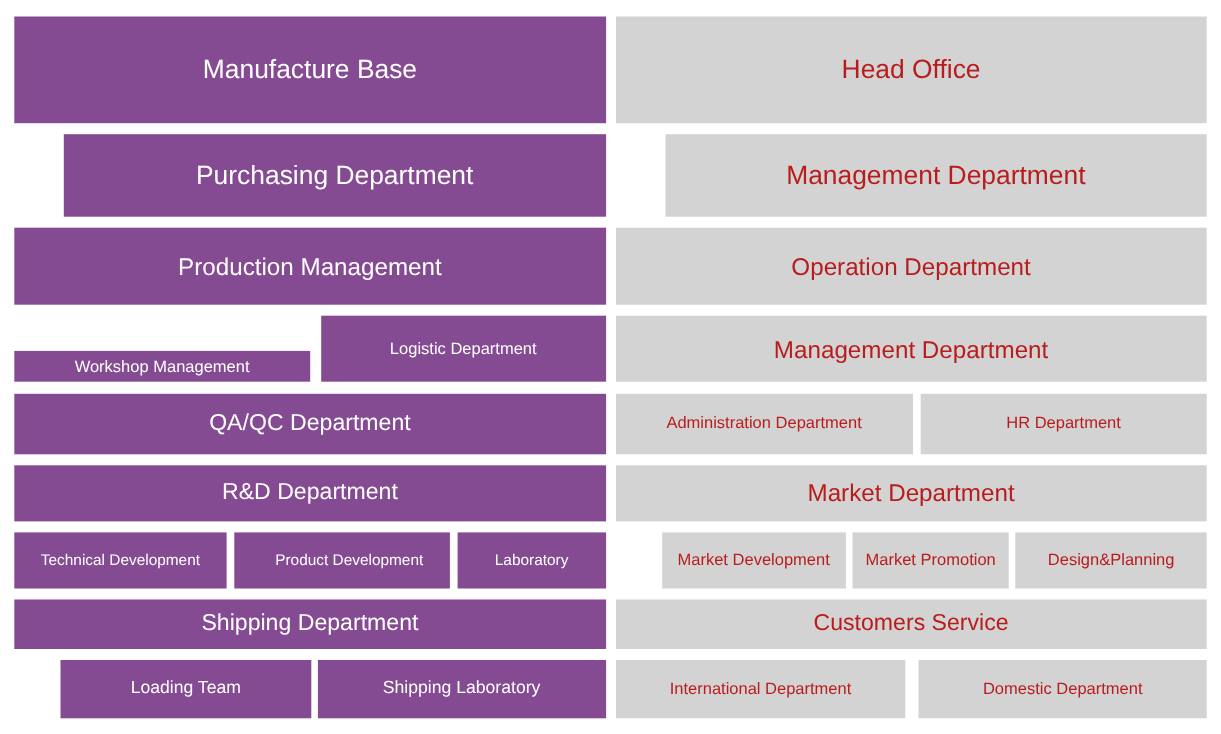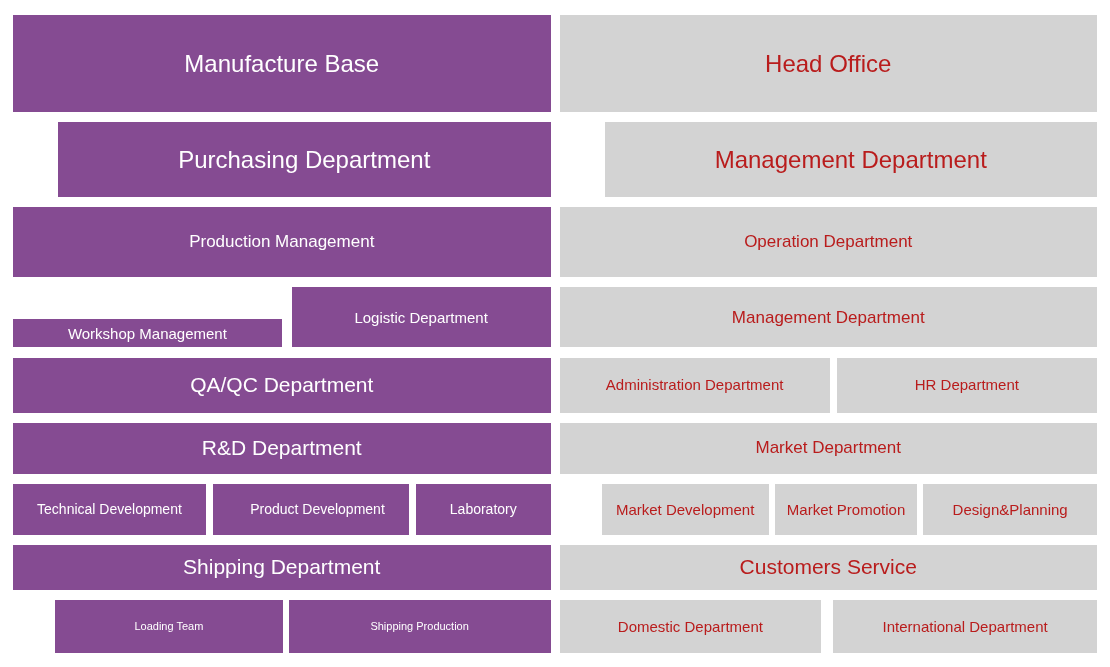--- a/index.html
+++ b/index.html
@@ -55,23 +55,23 @@
   .rh9 { height: 53px; }
 
   
   .g6  { gap: 6px; padding-left: 42px; }
   .g7  { gap: 7px; }
   .g10 { gap: 10px; }
   .g12 { gap: 12px; }
 
   
   .fs24 { font-size: 24px; }
-  .fs22 { font-size: 17px; }
+  .fs22 { font-size: 22px; }
   .fs21 { font-size: 21px; }
-  .fs17 { font-size: 11px; }
+  .fs17 { font-size: 16px; }
   .fs15 { font-size: 15px; }
   .fs14 { font-size: 14px; }
 </style>
 </head>
 <body>
 
 <div class="canvas">
   <div class="chart">
 
     <div class="column purple">
@@ -97,21 +97,21 @@
       <div class="row rh7 g7">
         <div class="cell fs14" style="flex:198 1 0;">Technical Development</div>
         <div class="cell fs14" style="flex:188 1 0;padding-left:13px;">Product Development</div>
         <div class="cell fs14" style="flex:138 1 0;">Laboratory</div>
       </div>
       <div class="row rh8">
         <div class="cell fs21">Shipping Department</div>
       </div>
       <div class="row rh9 g6">
         <div class="cell fs17" style="flex:248 1 0;">Loading Team</div>
-        <div class="cell fs17" style="flex:285 1 0;">Shipping Production</div>
+        <div class="cell fs17" style="flex:285 1 0;">Shipping Laboratory</div>
       </div>
     </div>
 
     <div class="column gray">
       <div class="row rh1">
         <div class="cell fs24">Head Office</div>
       </div>
       <div class="row rh2">
         <div class="cell fs24">Management Department</div>
       </div>
@@ -130,19 +130,19 @@
       </div>
       <div class="row rh7 g6">
         <div class="cell fs15" style="flex:182 1 0;">Market Development</div>
         <div class="cell fs15" style="flex:155 1 0;">Market Promotion</div>
         <div class="cell fs15" style="flex:189 1 0;">Design&amp;Planning</div>
       </div>
       <div class="row rh8">
         <div class="cell fs21">Customers Service</div>
       </div>
       <div class="row rh9 g12">
+        <div class="cell fs15" style="flex:263 1 0;">International Department</div>
         <div class="cell fs15" style="flex:261 1 0;">Domestic Department</div>
-        <div class="cell fs15" style="flex:263 1 0;">International Department</div>
       </div>
     </div>
 
   </div>
 </div>
 
 </body></html>

